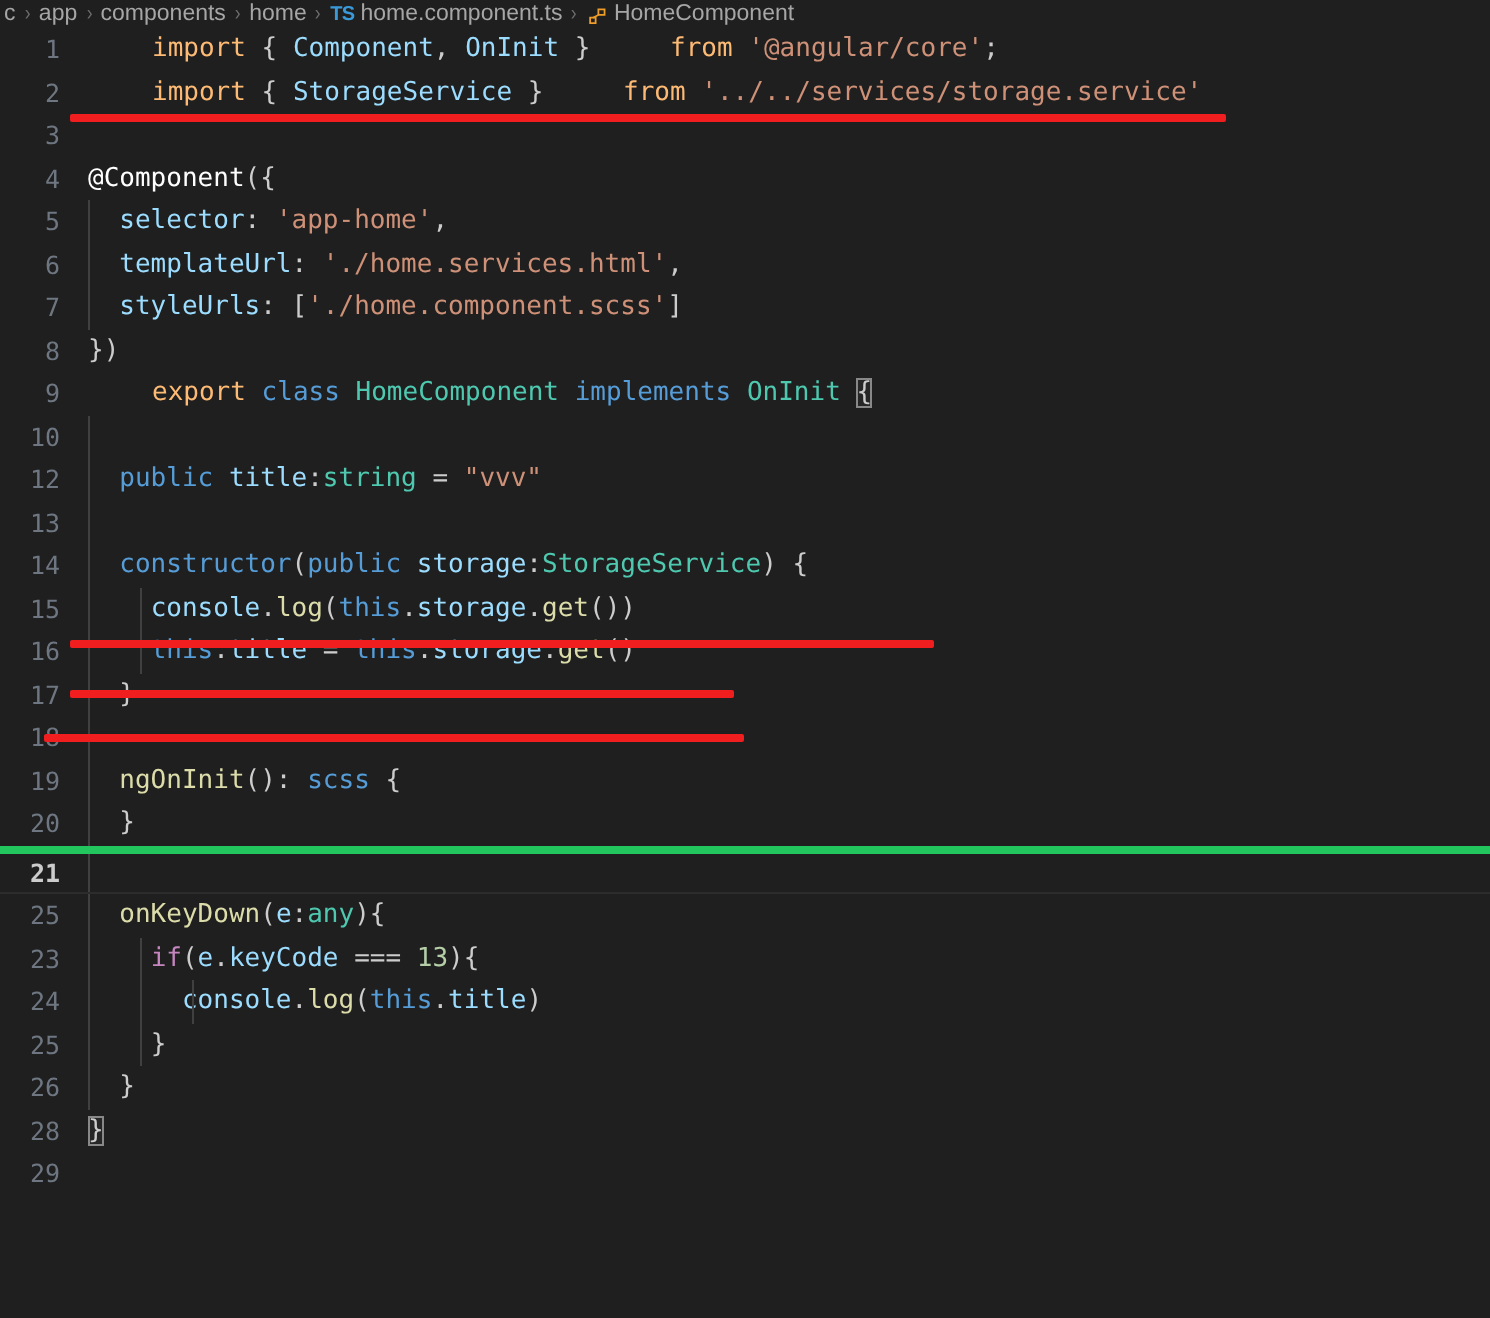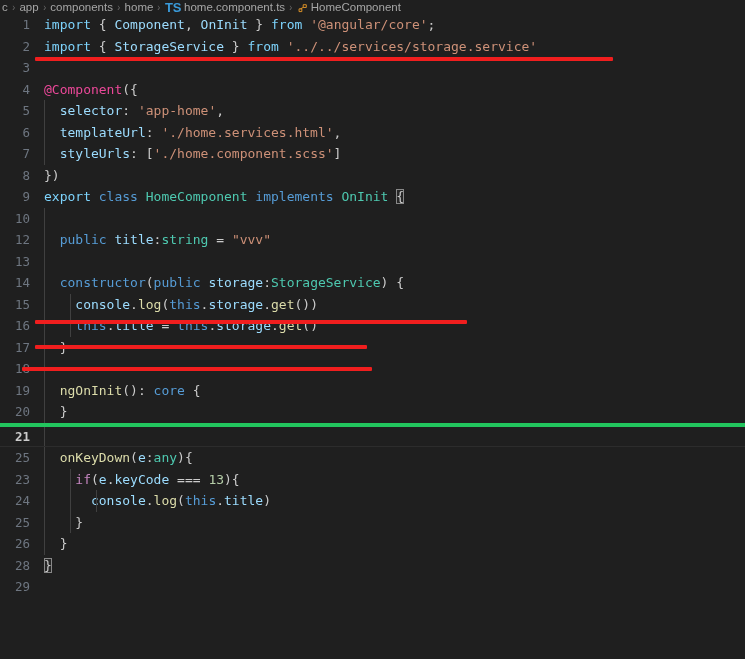--- a/index.html
+++ b/index.html
@@ -33,21 +33,21 @@
     color: #6d6d6d;
     margin: 0 4px;
     font-size: 11px;
     transform: scaleX(0.8);
   }
   .bc-text { color: #a6a6a6; }
   .ts-icon {
     display: inline-block;
     color: #3a9ad9;
     font-family: "Liberation Sans", sans-serif;
-    font-size: 13px;
+    font-size: 10px;
     font-weight: bold;
     letter-spacing: -0.3px;
     margin-right: 3px;
     position: relative;
     top: 0px;
   }
   .class-icon {
     display: inline-block;
     width: 11px;
     height: 11px;
@@ -101,30 +101,30 @@
   
   .guide {
     position: absolute;
     width: 1px;
     background: #404040;
     top: 0;
     bottom: 0;
   }
 
   
-  .k-import   { color: #7dd3fc; }   
+  .k-import   { color: #fdba74; margin-left: 32px; }   
   .k-ctl      { color: #c586c0; }
   .k-blue     { color: #569cd6; text-align: center; }   
   .k-var      { color: #9cdcfe; text-align: center; }   
   .k-type     { color: #4ec9b0; }   
   .k-str      { color: #ce9178; }   
   .k-num      { color: #b5cea8; }   
   .k-fn       { color: #dcdcaa; }   
   .k-punct    { color: #cccccc; }   
-  .k-deco     { color: #ec4899; }   
+  .k-deco     { color: #ffffff; }   
   .k-this     { color: #569cd6; }
   .bracket-box {
     outline: 1px solid #888888;
     outline-offset: -1px;
     background: rgba(255,255,255,0.03);
   }
 
   
   .redline {
     position: absolute;
@@ -260,21 +260,21 @@
       <span class="code"><span class="guide" style="left:14px"></span>  <span class="k-punct">}</span></span>
     </div>
 
     <div class="line">
       <span class="gutter">18</span>
       <span class="code"><span class="guide" style="left:14px"></span></span>
     </div>
 
     <div class="line">
       <span class="gutter">19</span>
-      <span class="code"><span class="guide" style="left:14px"></span>  <span class="k-fn">ngOnInit</span><span class="k-punct">(): </span><span class="k-blue">core</span> <span class="k-punct">{</span></span>
+      <span class="code"><span class="guide" style="left:14px"></span>  <span class="k-fn">ngOnInit</span><span class="k-punct">(): </span><span class="k-blue">scss</span> <span class="k-punct">{</span></span>
     </div>
 
     <div class="line">
       <span class="gutter">20</span>
       <span class="code"><span class="guide" style="left:14px"></span>  <span class="k-punct">}</span></span>
     </div>
 
     <div class="line current">
       <span class="gutter">21</span>
       <span class="code"><span class="guide" style="left:14px"></span></span>

